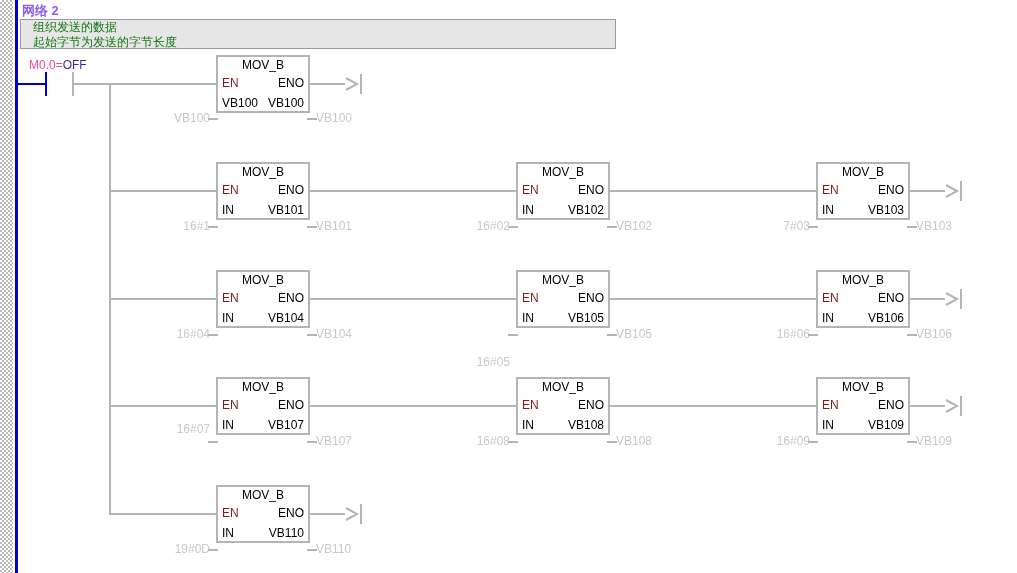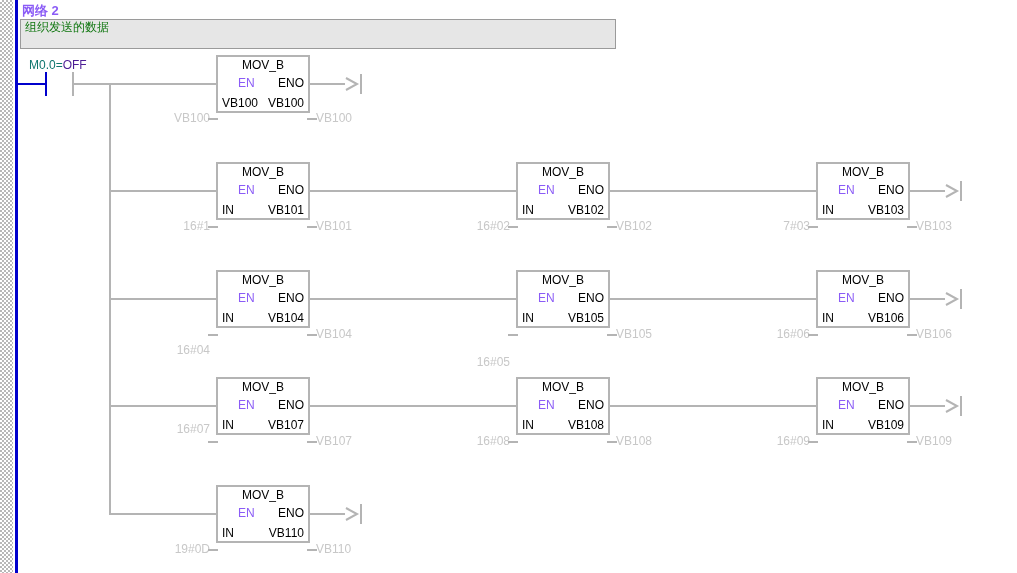--- a/index.html
+++ b/index.html
@@ -25,47 +25,47 @@
   
   #network-title{
     position:absolute;left:22px;top:2px;
     font-size:13px;font-weight:bold;color:#8b5cf6;
     letter-spacing:0px;white-space:nowrap;
   }
   #comment-box{
     position:absolute;left:20px;top:19px;width:596px;height:30px;
     background:#e6e6e6;border:1px solid #9a9a9a;
     box-sizing:border-box;
-    padding:0px 4px;
+    padding:0px 12px;
   }
   #comment-box .cline{
     font-size:12px;color:#117711;line-height:15px;white-space:nowrap;
   }
   
   #contact-label{
     position:absolute;left:29px;top:58px;font-size:12px;white-space:nowrap;
   }
-  #contact-label .addr{color:#0f766e;}
+  #contact-label .addr{color:#ec4899;}
   #contact-label .state{color:#4c1d95;}
   
   .blue-h{position:absolute;background:#0000cc;height:2px;}
   .blue-v{position:absolute;background:#0000cc;width:2px;}
   
   .g-h{position:absolute;background:#b4b4b4;height:2px;}
   .g-v{position:absolute;background:#b4b4b4;width:2px;}
   
   .fb{
     position:absolute;width:94px;height:58px;
     border:2px solid #b4b4b4;background:#ffffff;box-sizing:border-box;
   }
   .fb .fb-title{
     position:absolute;left:0;top:1px;width:100%;text-align:center;
     font-size:12px;color:#000000;white-space:nowrap;
   }
-  .fb .fb-en{position:absolute;left:4px;top:19px;font-size:12px;color:#8b5cf6;margin-left:16px;}
+  .fb .fb-en{position:absolute;left:4px;top:19px;font-size:12px;color:#7f1d1d;}
   .fb .fb-eno{position:absolute;right:4px;top:19px;font-size:12px;color:#000000;}
   .fb .fb-in{position:absolute;left:4px;bottom:1px;font-size:12px;color:#000000;}
   .fb .fb-out{position:absolute;right:4px;bottom:1px;font-size:12px;color:#000000;}
   
   .op{
     position:absolute;font-size:12px;color:#c8c8c8;white-space:nowrap;
   }
   .op.right{text-align:left;}
   .op.left{text-align:right;}
   
@@ -75,20 +75,21 @@
 <body>
 
 <div id="left-margin"></div>
 
 <div id="power-rail"></div>
 
 <div id="network-title">网络 2</div>
 
 <div id="comment-box">
   <div class="cline">组织发送的数据</div>
+  <div class="cline">起始字节为发送的字节长度</div>
 </div>
 
 <div id="contact-label">
   <span class="addr">M0.0=</span><span class="state">OFF</span>
 </div>
 
 <div class="blue-h" style="left:17px;top:83px;width:30px;"></div>
 <div class="blue-v" style="left:45px;top:72px;height:24px;"></div>
 
 <div class="g-v" style="left:72px;top:72px;height:24px;"></div>
@@ -183,21 +184,21 @@
 <div class="op right" style="left:916px;top:219px;width:64px;">VB103</div>
 <div class="g-h" style="left:907px;top:226px;width:10px;"></div>
 
 <div class="fb" style="left:216px;top:270px;">
   <div class="fb-title">MOV_B</div>
   <div class="fb-en">EN</div>
   <div class="fb-eno">ENO</div>
   <div class="fb-in">IN</div>
   <div class="fb-out">VB104</div>
 </div>
-<div class="op left" style="left:146px;top:343px;width:64px;">16#04</div>
+<div class="op left" style="left:146px;top:327px;width:64px;">16#04</div>
 <div class="g-h" style="left:208px;top:334px;width:10px;"></div>
 <div class="op right" style="left:316px;top:327px;width:64px;">VB104</div>
 <div class="g-h" style="left:307px;top:334px;width:10px;"></div>
 
 <div class="fb" style="left:516px;top:270px;">
   <div class="fb-title">MOV_B</div>
   <div class="fb-en">EN</div>
   <div class="fb-eno">ENO</div>
   <div class="fb-in">IN</div>
   <div class="fb-out">VB105</div>

